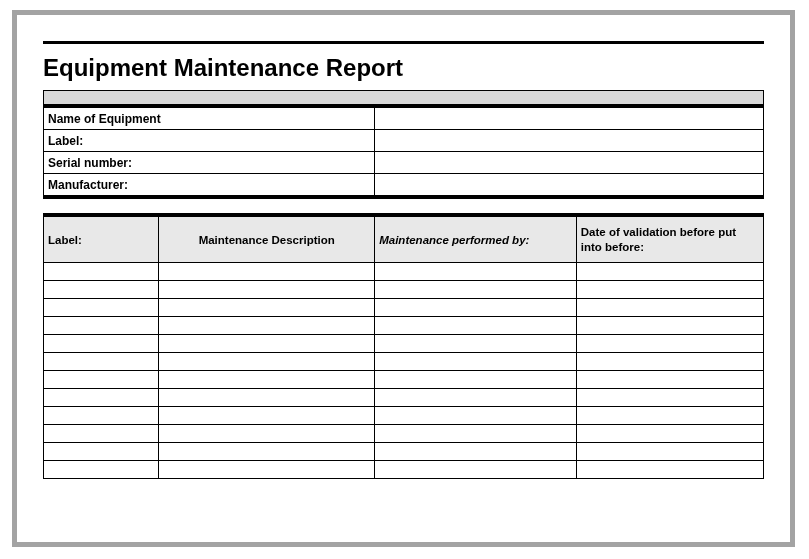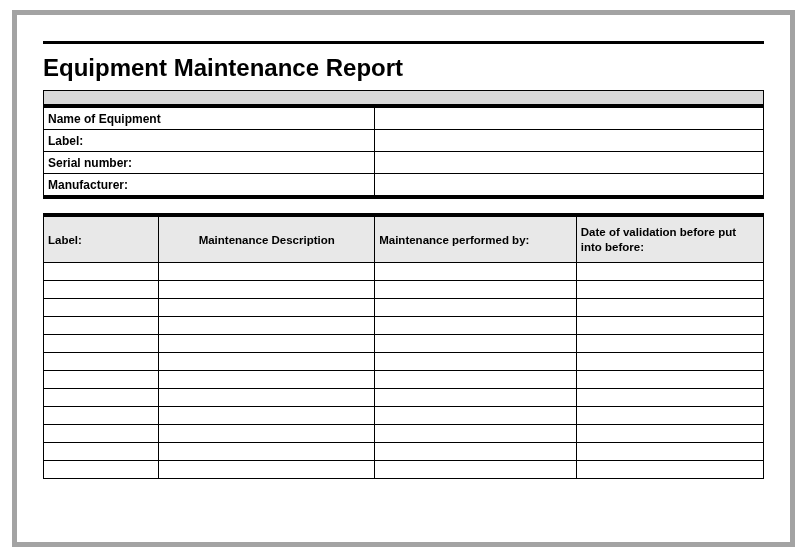--- a/index.html
+++ b/index.html
@@ -70,21 +70,21 @@
     border: 1px solid #000;
     text-align: left;
     font-weight: bold;
     padding: 4px 4px;
     height: 46px;
     vertical-align: middle;
     font-size: 11.5px;
   }
   .data-table th.col-date { width: 16%; }
   .data-table th.col-desc { width: 30%; text-align: center; }
-  .data-table th.col-perf { width: 28%; }
+  .data-table th.col-perf { width: 28%; font-style: italic; }
   .data-table th.col-valid { width: 26%; line-height: 1.3; }
   .data-table td {
     border: 1px solid #000;
     height: 18px;
     padding: 0 4px;
   }
   .data-table-topborder { border-top: 3px solid #000; margin-top:0; }
 </style>
 </head>
 <body>

